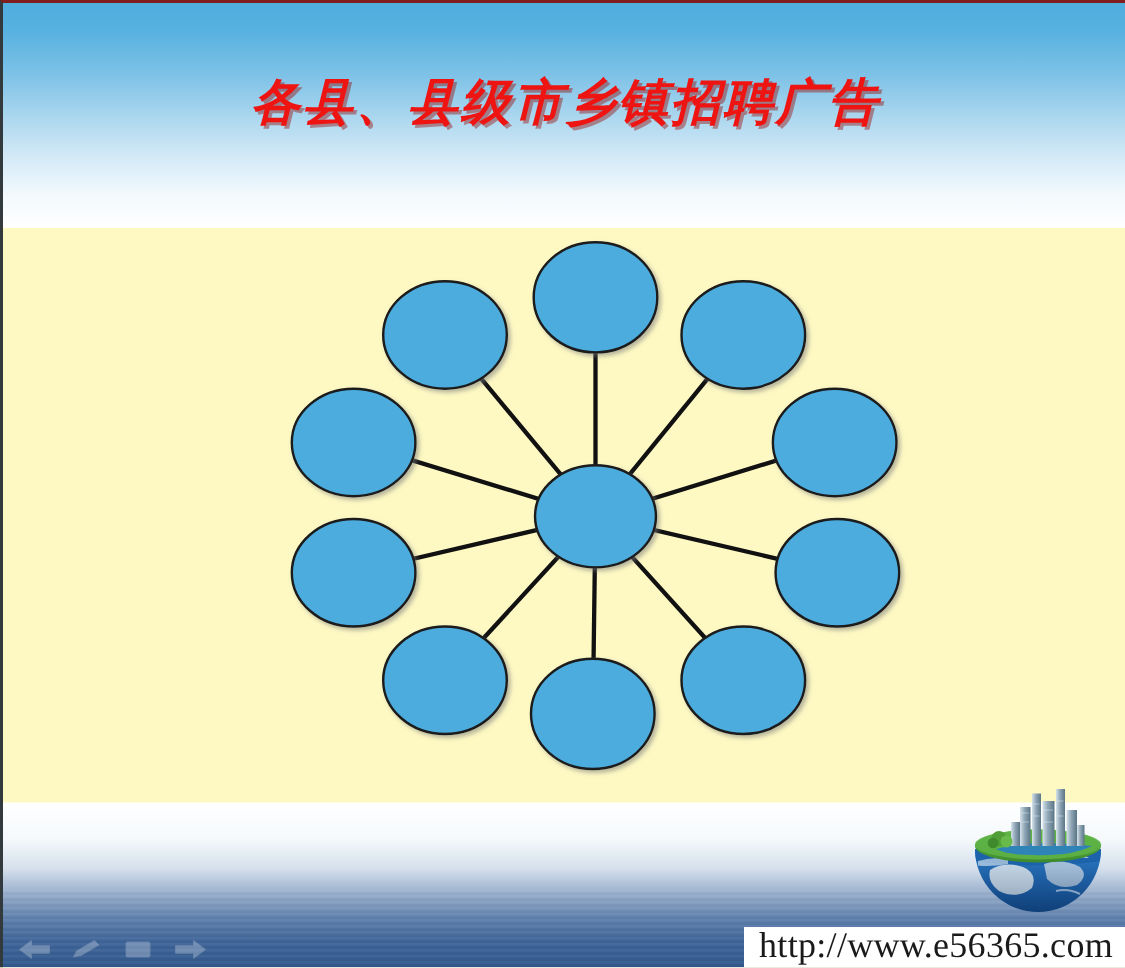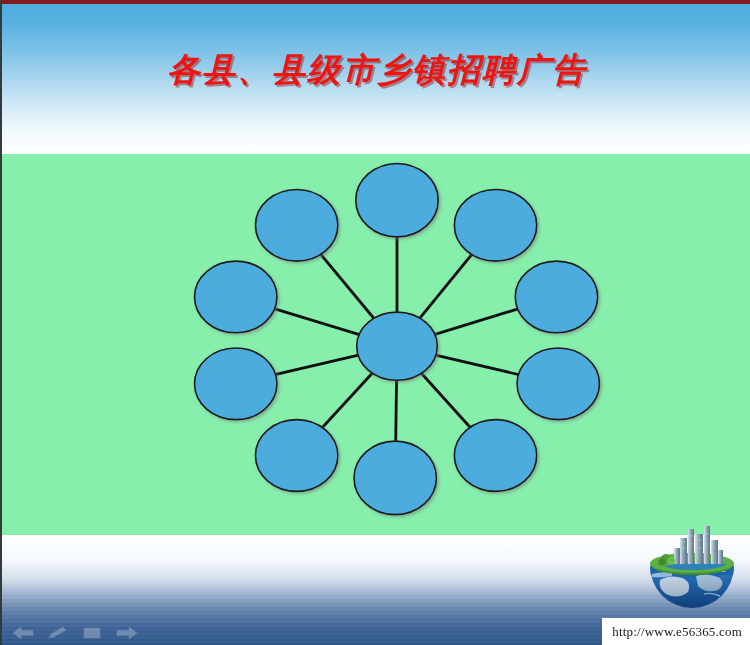--- a/index.html
+++ b/index.html
@@ -9,23 +9,23 @@
   }
   body {
     font-family: "Liberation Sans", sans-serif;
   }
 
   #slide {
     position: relative;
     width: 750px;
     height: 645px;
     overflow: hidden;
-    background: #86efac;
+    background: #fef9c3;
     border-left: 2px solid #333a3d;
-    border-top: 4px solid #7f1d1d;
+    border-top: 2px solid #7f1d1d;
     box-sizing: border-box;
   }
 
   
   .bg-sky {
     position: absolute;
     left: 0; top: 0;
     width: 100%;
     height: 150px;
     background: linear-gradient(to bottom,
@@ -122,21 +122,21 @@
   .watermark {
     position: absolute;
     right: 0;
     bottom: 0;
     height: 27px;
     padding: 0 8px 0 10px;
     background: #ffffff;
     display: flex;
     align-items: center;
     font-family: "Liberation Serif", "DejaVu Serif", serif;
-    font-size: 13px;
+    font-size: 24px;
     color: #1a1a1a;
     letter-spacing: .2px;
   }
 </style>
 </head>
 <body>
 
 <div id="slide">
 
   <div class="bg-sky"></div>

